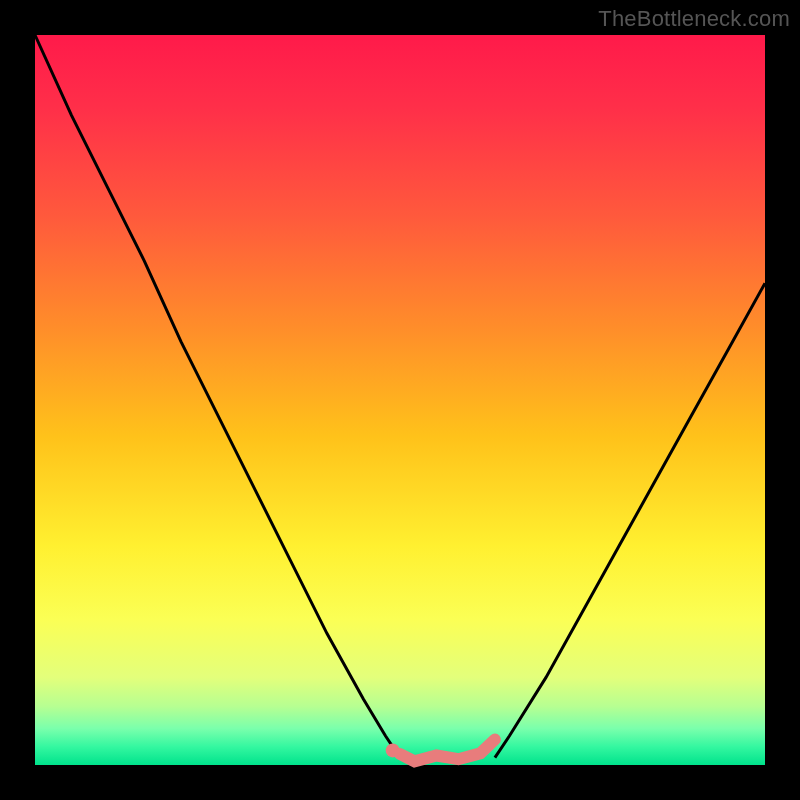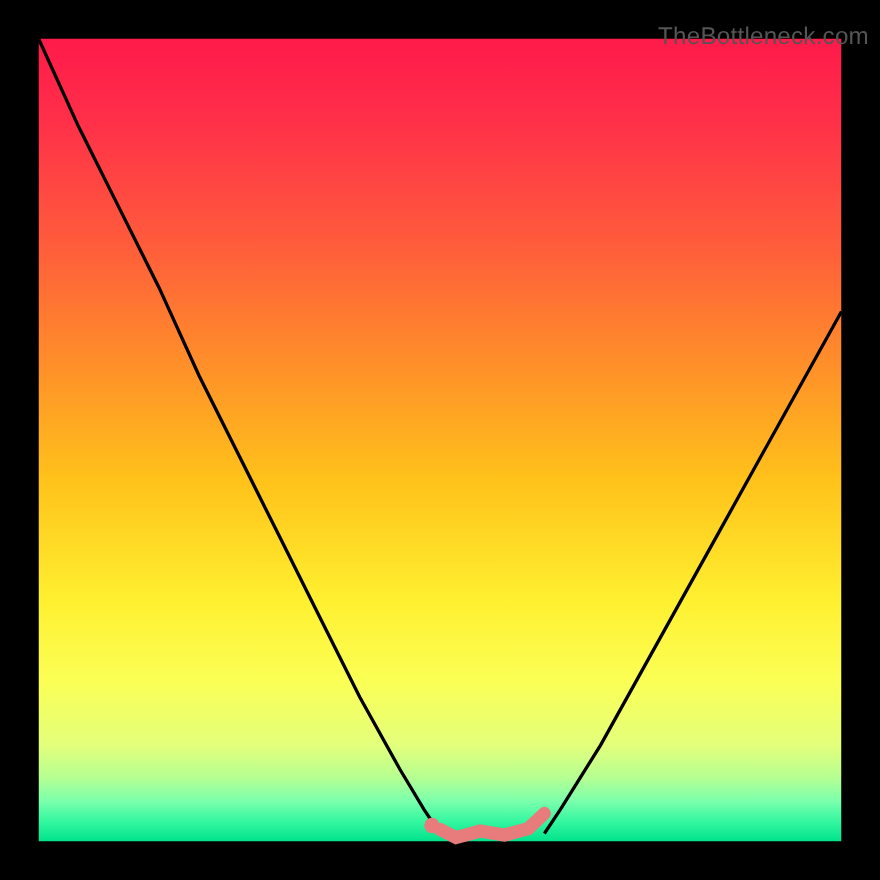--- a/index.html
+++ b/index.html
@@ -18,21 +18,21 @@
     width: 730px;
     height: 730px;
     background: #000;
   }
   .gradient {
     position: absolute;
     left: 0; top: 0; right: 0; bottom: 0;
   }
   .watermark {
     position: absolute;
-    top: 20px;
+    top: 6px;
     right: 10px;
     color: #555;
     font-size: 22px;
     font-weight: 500;
     letter-spacing: 0.2px;
   }
   svg.curve {
     position: absolute;
     left: 0; top: 0;
     width: 730px;

